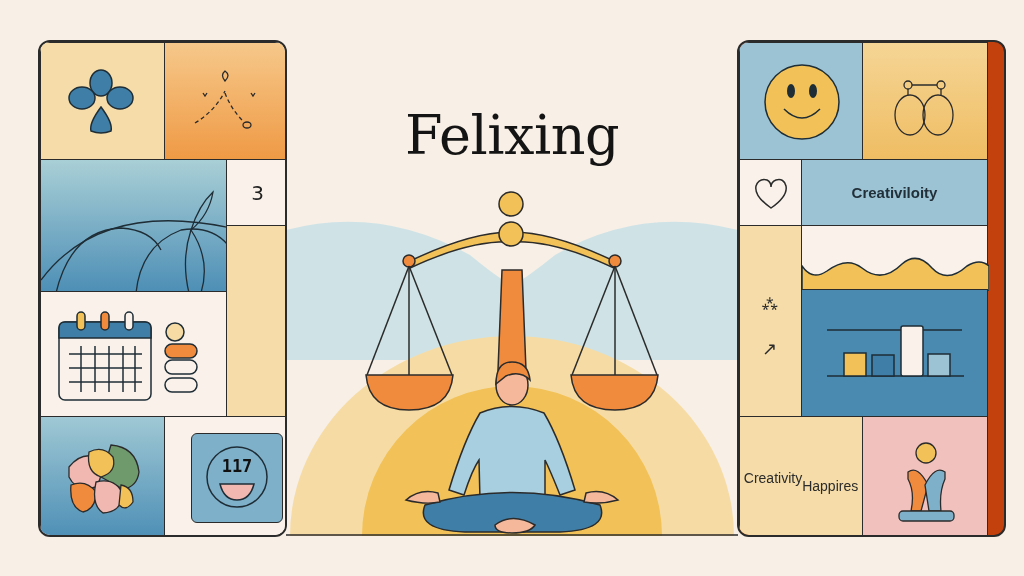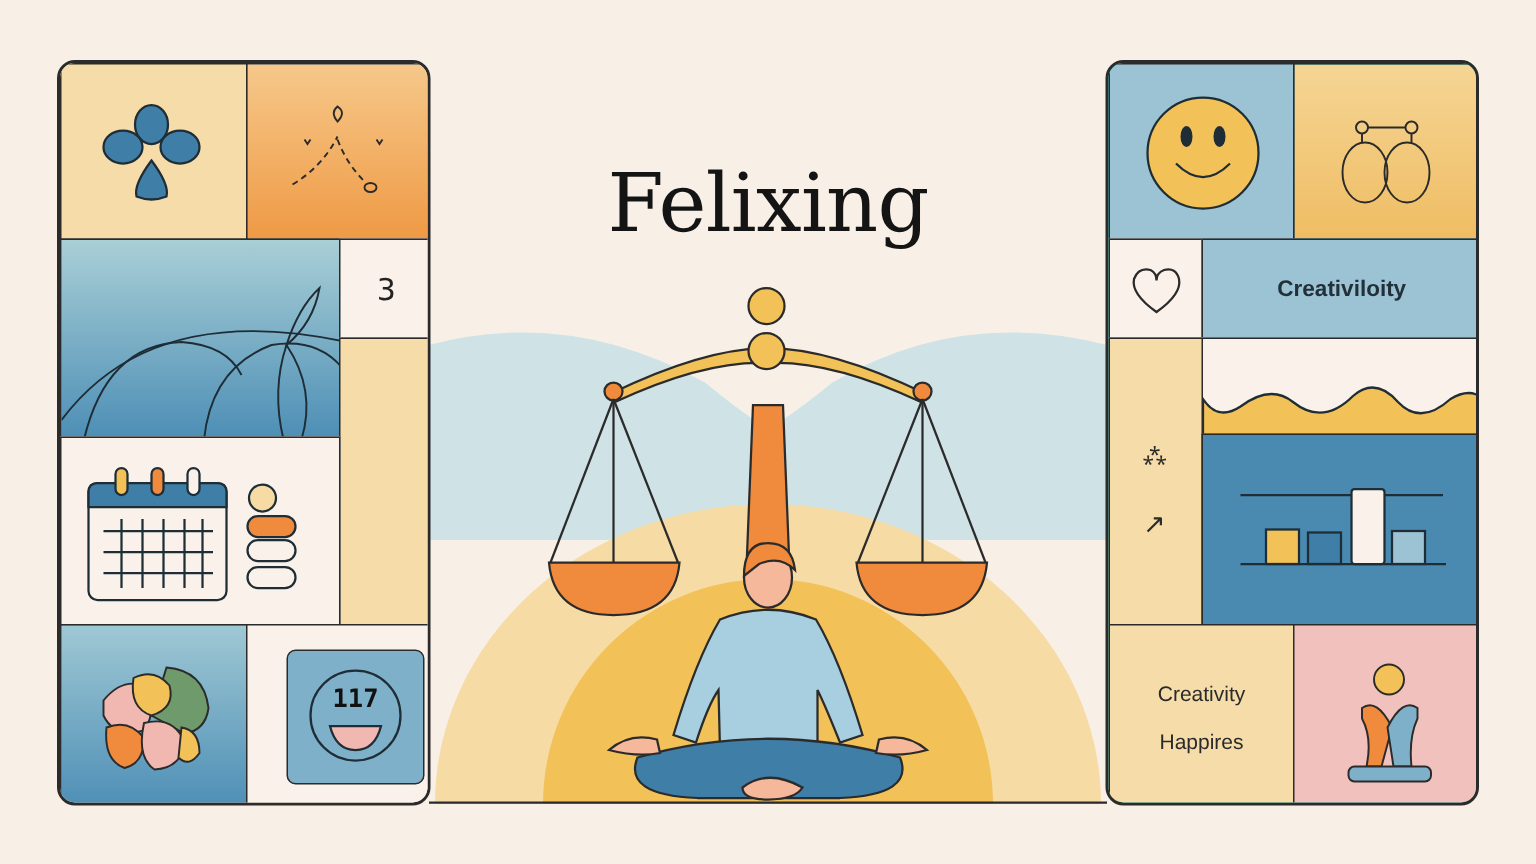--- a/index.html
+++ b/index.html
@@ -132,21 +132,21 @@
     <div class="abs" style="left:26px; top:16px; width:90px; height:88px; background:#7fb0c9; border:1.5px solid #2b2b2b; border-radius:6px;">
       <svg width="90" height="88">
         <circle cx="45" cy="43" r="30" fill="none" stroke="#1e2d36" stroke-width="1.5"></circle>
         <path d="M28 50 L62 50 Q58 66 45 66 Q32 66 28 50 Z" fill="#f1b8b1" stroke="#1e2d36" stroke-width="1.5"></path>
       </svg>
       <div class="abs" style="left:0; width:90px; top:22px; text-align:center; font-family:'DejaVu Sans Mono', monospace; font-weight:bold; font-size:17px; color:#111;">117</div>
     </div>
   </div>
 </div>
 
-<div class="panel" style="left:737px; top:40px; width:249px; height:497px; background:#14b8a6;">
+<div class="panel" style="left:737px; top:40px; width:269px; height:497px; background:#c2410c;">
   <div class="cell" style="left:0; top:0; width:124px; height:118px; background:#9cc3d3;">
     <svg width="124" height="118">
       <circle cx="62" cy="59" r="37" fill="#f2c157" stroke="#1e2d36" stroke-width="1.5"></circle>
       <ellipse cx="51" cy="48" rx="4" ry="7" fill="#1e2d36"></ellipse>
       <ellipse cx="73" cy="48" rx="4" ry="7" fill="#1e2d36"></ellipse>
       <path d="M44 66 Q62 84 80 66" fill="none" stroke="#1e2d36" stroke-width="1.5"></path>
     </svg>
   </div>
   <div class="cell" style="left:123px; top:0; width:126px; height:118px; background:linear-gradient(180deg,#f5d595,#efbd63);">
     <svg width="126" height="118">
@@ -181,21 +181,21 @@
       <g stroke="#1e2d36" stroke-width="1.5">
         <line x1="25" y1="40" x2="160" y2="40"></line>
         <line x1="25" y1="86" x2="162" y2="86"></line>
         <rect x="42" y="63" width="22" height="23" fill="#f2c157"></rect>
         <rect x="70" y="65" width="22" height="21" fill="#3f7ea6"></rect>
         <rect x="99" y="36" width="22" height="50" rx="2" fill="#faf2ea"></rect>
         <rect x="126" y="64" width="22" height="22" fill="#9cc3d3"></rect>
       </g>
     </svg>
   </div>
-  <div class="cell lbl" style="left:0; top:374px; width:124px; height:123px; background:#f5dca8; flex-direction:column; font-size:14px; font-weight:normal; color:#2b2b2b;">
+  <div class="cell lbl" style="left:0; top:374px; width:124px; height:123px; background:#f5dca8; flex-direction:row; font-size:14px; font-weight:normal; color:#2b2b2b;">
     <div>Creativity</div>
     <div style="margin-top:16px;">Happires</div>
   </div>
   <div class="cell" style="left:123px; top:374px; width:126px; height:123px; background:#f1c2bd;">
     <svg width="126" height="123">
       <g stroke="#2b2b2b" stroke-width="1.3">
         <circle cx="63" cy="36" r="10" fill="#f2c157"></circle>
         <path d="M45 55 Q55 48 65 68 L58 94 L48 94 Q52 75 45 62 Z" fill="#f08a3c"></path>
         <path d="M82 55 Q72 48 62 68 L66 94 L78 94 Q76 75 82 62 Z" fill="#7fb0c9"></path>
         <rect x="36" y="94" width="55" height="10" rx="4" fill="#7fb0c9"></rect>

